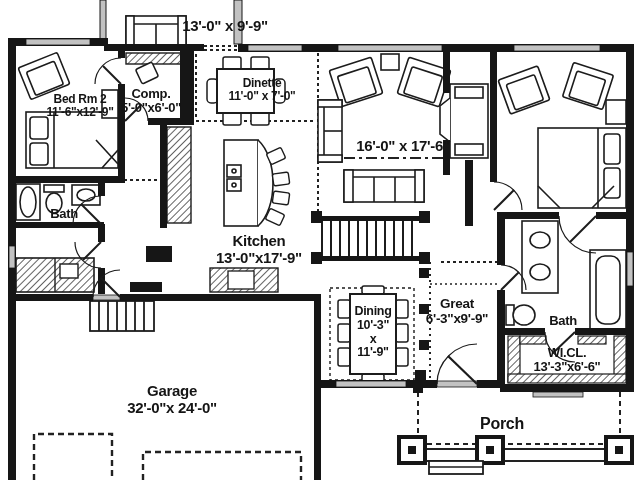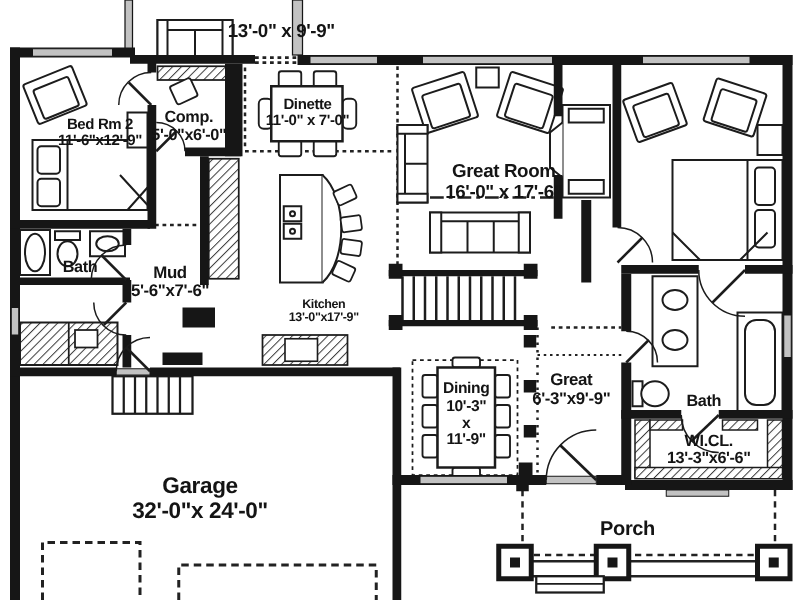--- a/index.html
+++ b/index.html
@@ -383,57 +383,52 @@
     <div>13'-0" x 9'-9"</div>
   </div>
   <div class="label" style="left:80px;top:106px;font-size:12px">
     <div>Bed Rm 2</div>
     <div>11'-6"x12'-9"</div>
   </div>
   <div class="label" style="left:151px;top:101px;font-size:13px">
     <div>Comp.</div>
     <div>5'-0"x6'-0"</div>
   </div>
-  <div class="label" style="left:246px;top:90px;font-size:12px">
+  <div class="label" style="left:262px;top:90px;font-size:12px">
     <div>Dinette</div>
     <div>11'-0" x 7'-0"</div>
   </div>
   <div class="label" style="left:403px;top:146px;font-size:15px">
-    <div>Great Room</div>
     <div>16'-0" x 17'-6"</div>
   </div>
   <div class="label" style="left:64px;top:214px;font-size:13px">
     <div>Bath</div>
   </div>
-  <div class="label" style="left:136px;top:226px;font-size:13.5px">
-    <div>Mud</div>
-    <div>5'-6"x7'-6"</div>
-  </div>
-  <div class="label" style="left:259px;top:249px;font-size:10px">
+  <div class="label" style="left:259px;top:249px;font-size:15px">
     <div>Kitchen</div>
     <div>13'-0"x17'-9"</div>
   </div>
   <div class="label" style="left:373px;top:332px;font-size:12.5px">
     <div>Dining</div>
     <div>10'-3"</div>
     <div>x</div>
     <div>11'-9"</div>
   </div>
   <div class="label" style="left:457px;top:312px;font-size:13.5px">
     <div>Great</div>
     <div>6'-3"x9'-9"</div>
   </div>
   <div class="label" style="left:563px;top:321px;font-size:13px">
     <div>Bath</div>
   </div>
   <div class="label" style="left:567px;top:360px;font-size:13px">
     <div>WI.CL.</div>
     <div>13'-3"x6'-6"</div>
   </div>
-  <div class="label" style="left:160px;top:399px;font-size:18px">
+  <div class="label" style="left:172px;top:399px;font-size:15px">
     <div>Garage</div>
     <div>32'-0"x 24'-0"</div>
   </div>
   <div class="label" style="left:502px;top:424px;font-size:16px">
     <div>Porch</div>
   </div>
 </div>
 </div>
 
 </body></html>

